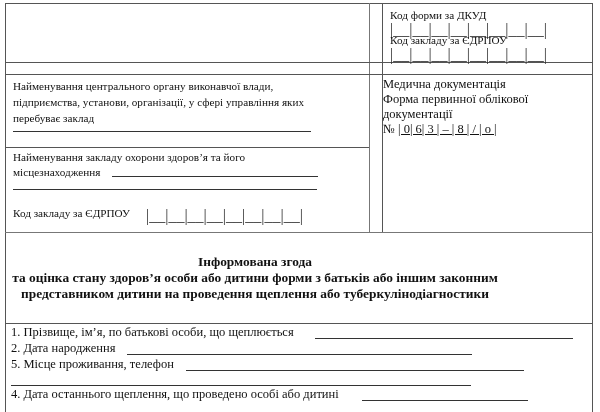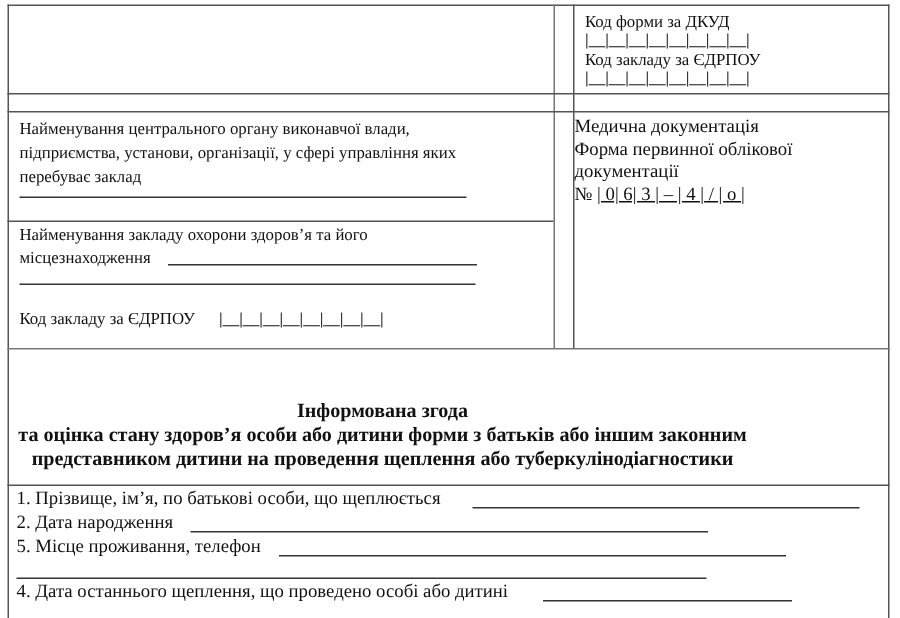--- a/index.html
+++ b/index.html
@@ -6,21 +6,21 @@
   body {
     width: 600px; height: 412px; position: relative; overflow: hidden;
     font-family: "Liberation Serif", "DejaVu Serif", serif;
     color: #111;
   }
   .line-h { position: absolute; height: 0; border-top: 1.5px solid #555; }
   .line-v { position: absolute; width: 0; border-left: 1.5px solid #555; }
   .txt { position: absolute; white-space: nowrap; }
   .small { font-size: 11.2px; line-height: 13px; }
   .med { font-size: 12.5px; line-height: 15px; }
-  .codebox { font-family: "Liberation Serif", serif; font-size: 11px; letter-spacing: 0; color: #333; font-weight: bold; }
+  .codebox { font-family: "Liberation Serif", serif; font-size: 16px; letter-spacing: 0; color: #333; }
   .ul { position: absolute; height: 0; border-top: 1px solid #333; }
   .center { }
   .title { font-weight: bold; font-size: 13.4px; line-height: 16px; text-align: center; }
 </style>
 </head>
 <body>
 
 <div class="line-h" style="left:5px; top:3px; width:588px;"></div>
 <div class="line-v" style="left:5px; top:3px; height:409px;"></div>
 <div class="line-v" style="left:592px; top:3px; height:409px;"></div>
@@ -56,25 +56,25 @@
   <div class="txt small" style="left:13px; top:207px;">Код закладу за ЄДРПОУ</div>
   <div class="txt codebox" style="left:146px; top:207px;">|__|__|__|__|__|__|__|__|</div>
 </div>
 
 <div style="position:absolute; left:383px; top:77px; width:209px;">
   <div class="med center">Медична документація</div>
   <div class="med center">Форма первинної облікової</div>
   <div class="med center">документації</div>
   <div class="med center">
     <span>№</span>
-    <span style="text-decoration: underline;">| 0| 6| 3 | – | 4 | / | о |</span>
+    <span style="text-decoration: underline;">| 0| 6| 3 | – | 8 | / | о |</span>
   </div>
 </div>
 
-<div style="position:absolute; left:5px; top:266px; width:500px;">
+<div style="position:absolute; left:5px; top:254px; width:500px;">
   <div class="title">Інформована згода</div>
   <div class="title">та оцінка стану здоров’я особи або дитини форми з батьків або іншим законним</div>
   <div class="title">представником дитини на проведення щеплення або туберкулінодіагностики</div>
 </div>
 
 <div>
   <div class="txt med" style="left:11px; top:325px;">1. Прізвище, ім’я, по батькові особи, що щеплюється</div>
   <div class="ul" style="left:315px; top:338px; width:258px;"></div>
 
   <div class="txt med" style="left:11px; top:341px;">2. Дата народження</div>

